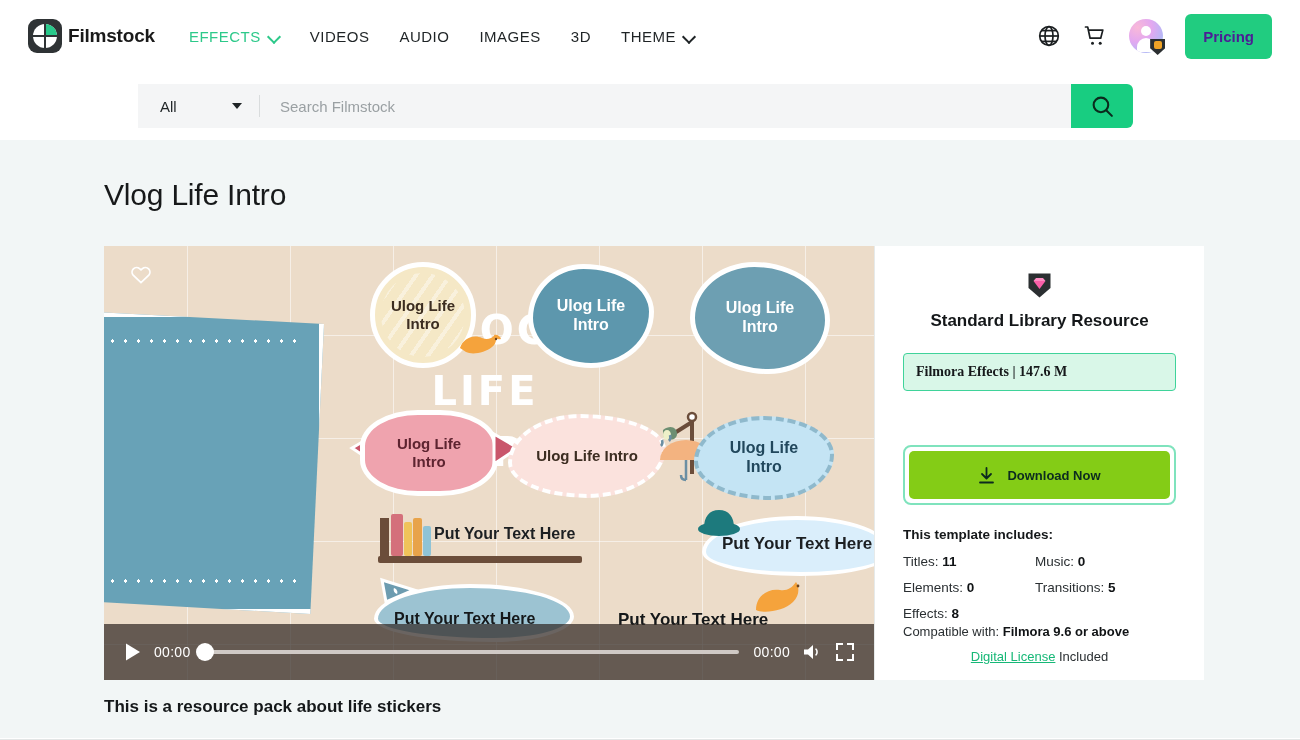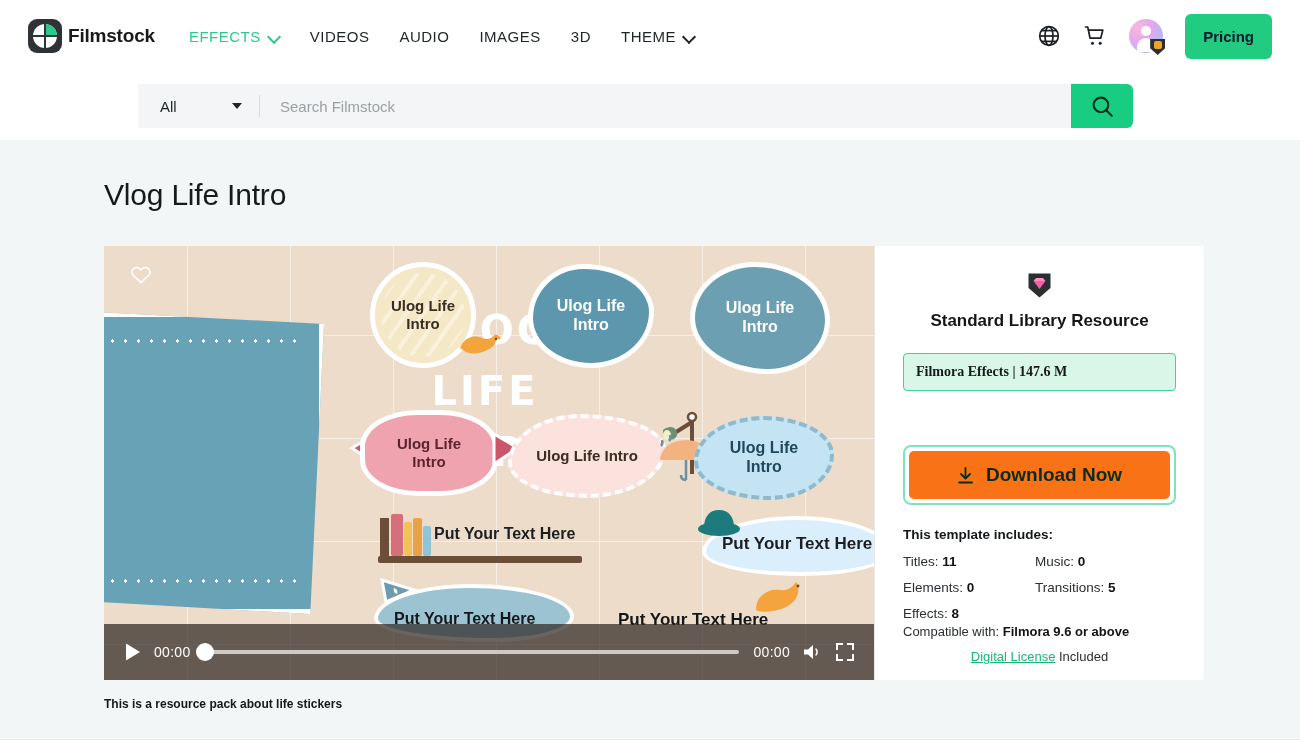--- a/index.html
+++ b/index.html
@@ -88,21 +88,21 @@
   .avatar-badge {
     position: absolute; right: -2px; bottom: -2px; width: 15px; height: 16px;
     background: #2b2f31; clip-path: polygon(0 0,100% 0,100% 58%,50% 100%,0 58%);
     display: flex; align-items: flex-start; justify-content: center;
   }
   .avatar-badge i {
     display: block; width: 8px; height: 8px; margin-top: 2px;
     background: #f0a326; border-radius: 2px;
   }
   .pricing-btn {
-    background: #21cc80; color: #0f172a; font-weight: bold; font-size: 15px;
+    background: #21cc80; color: #4c1d95; font-weight: bold; font-size: 15px;
     border: none; border-radius: 6px; padding: 14px 18px; cursor: pointer;
     font-family: inherit;
   }
 
   
   .searchbar-row { height: 68px; background: #ffffff; position: relative; }
   .searchbar {
     position: absolute; left: 138px; top: 84px;
     width: 995px; height: 44px; display: flex; align-items: stretch;
   }
@@ -131,21 +131,21 @@
     position: absolute; left: 0; top: 140px; right: 0; bottom: 1px;
     background: #f2f6f6;
     padding-left: 28px;
   }
   .page-title {
     position: absolute; left: 104px; top: 38px;
     font-size: 30px; font-weight: 400; color: #17191a; letter-spacing: -0.2px;
   }
   .caption {
     position: absolute; left: 104px; top: 557px;
-    font-size: 12px; font-weight: bold; color: #15181a;
+    font-size: 17px; font-weight: bold; color: #15181a;
   }
 
   
   .player {
     position: absolute; left: 104px; top: 106px;
     width: 770px; height: 434px; overflow: hidden; background: #ead9c6;
   }
   .bg-tiles {
     position: absolute; inset: 0;
     background-color: #ecdcc9;
@@ -248,22 +248,22 @@
   .lib-box {
     margin-top: 22px; height: 38px; background: #d9f7e8; border: 1px solid #3fd39a;
     border-radius: 4px; display: flex; align-items: center; padding: 0 12px;
   }
   .lib-box span { font-family: "Liberation Serif", serif; font-size: 14px; font-weight: bold; color: #16191b; }
   .dl-outer {
     margin-top: 54px; border: 2px solid #7fe3bd; border-radius: 8px; padding: 4px;
     background: #ffffff;
   }
   .dl-btn {
-    width: 100%; height: 48px; border: none; border-radius: 5px; background: #f97316;
-    color: #0c2b1f; font-size: 19px; font-weight: bold; cursor: pointer;
+    width: 100%; height: 48px; border: none; border-radius: 5px; background: #84cc16;
+    color: #0c2b1f; font-size: 13px; font-weight: bold; cursor: pointer;
     display: flex; align-items: center; justify-content: center; gap: 12px;
     font-family: inherit;
   }
   .dl-arrow { width: 17px; height: 17px; }
   .includes { margin-top: 22px; font-size: 13.5px; font-weight: bold; color: #15181a; }
   .spec-grid {
     margin-top: 12px; display: grid; grid-template-columns: 132px auto; row-gap: 11px;
     font-size: 13.5px; color: #2a2f32;
   }
   .spec b { color: #101315; }

